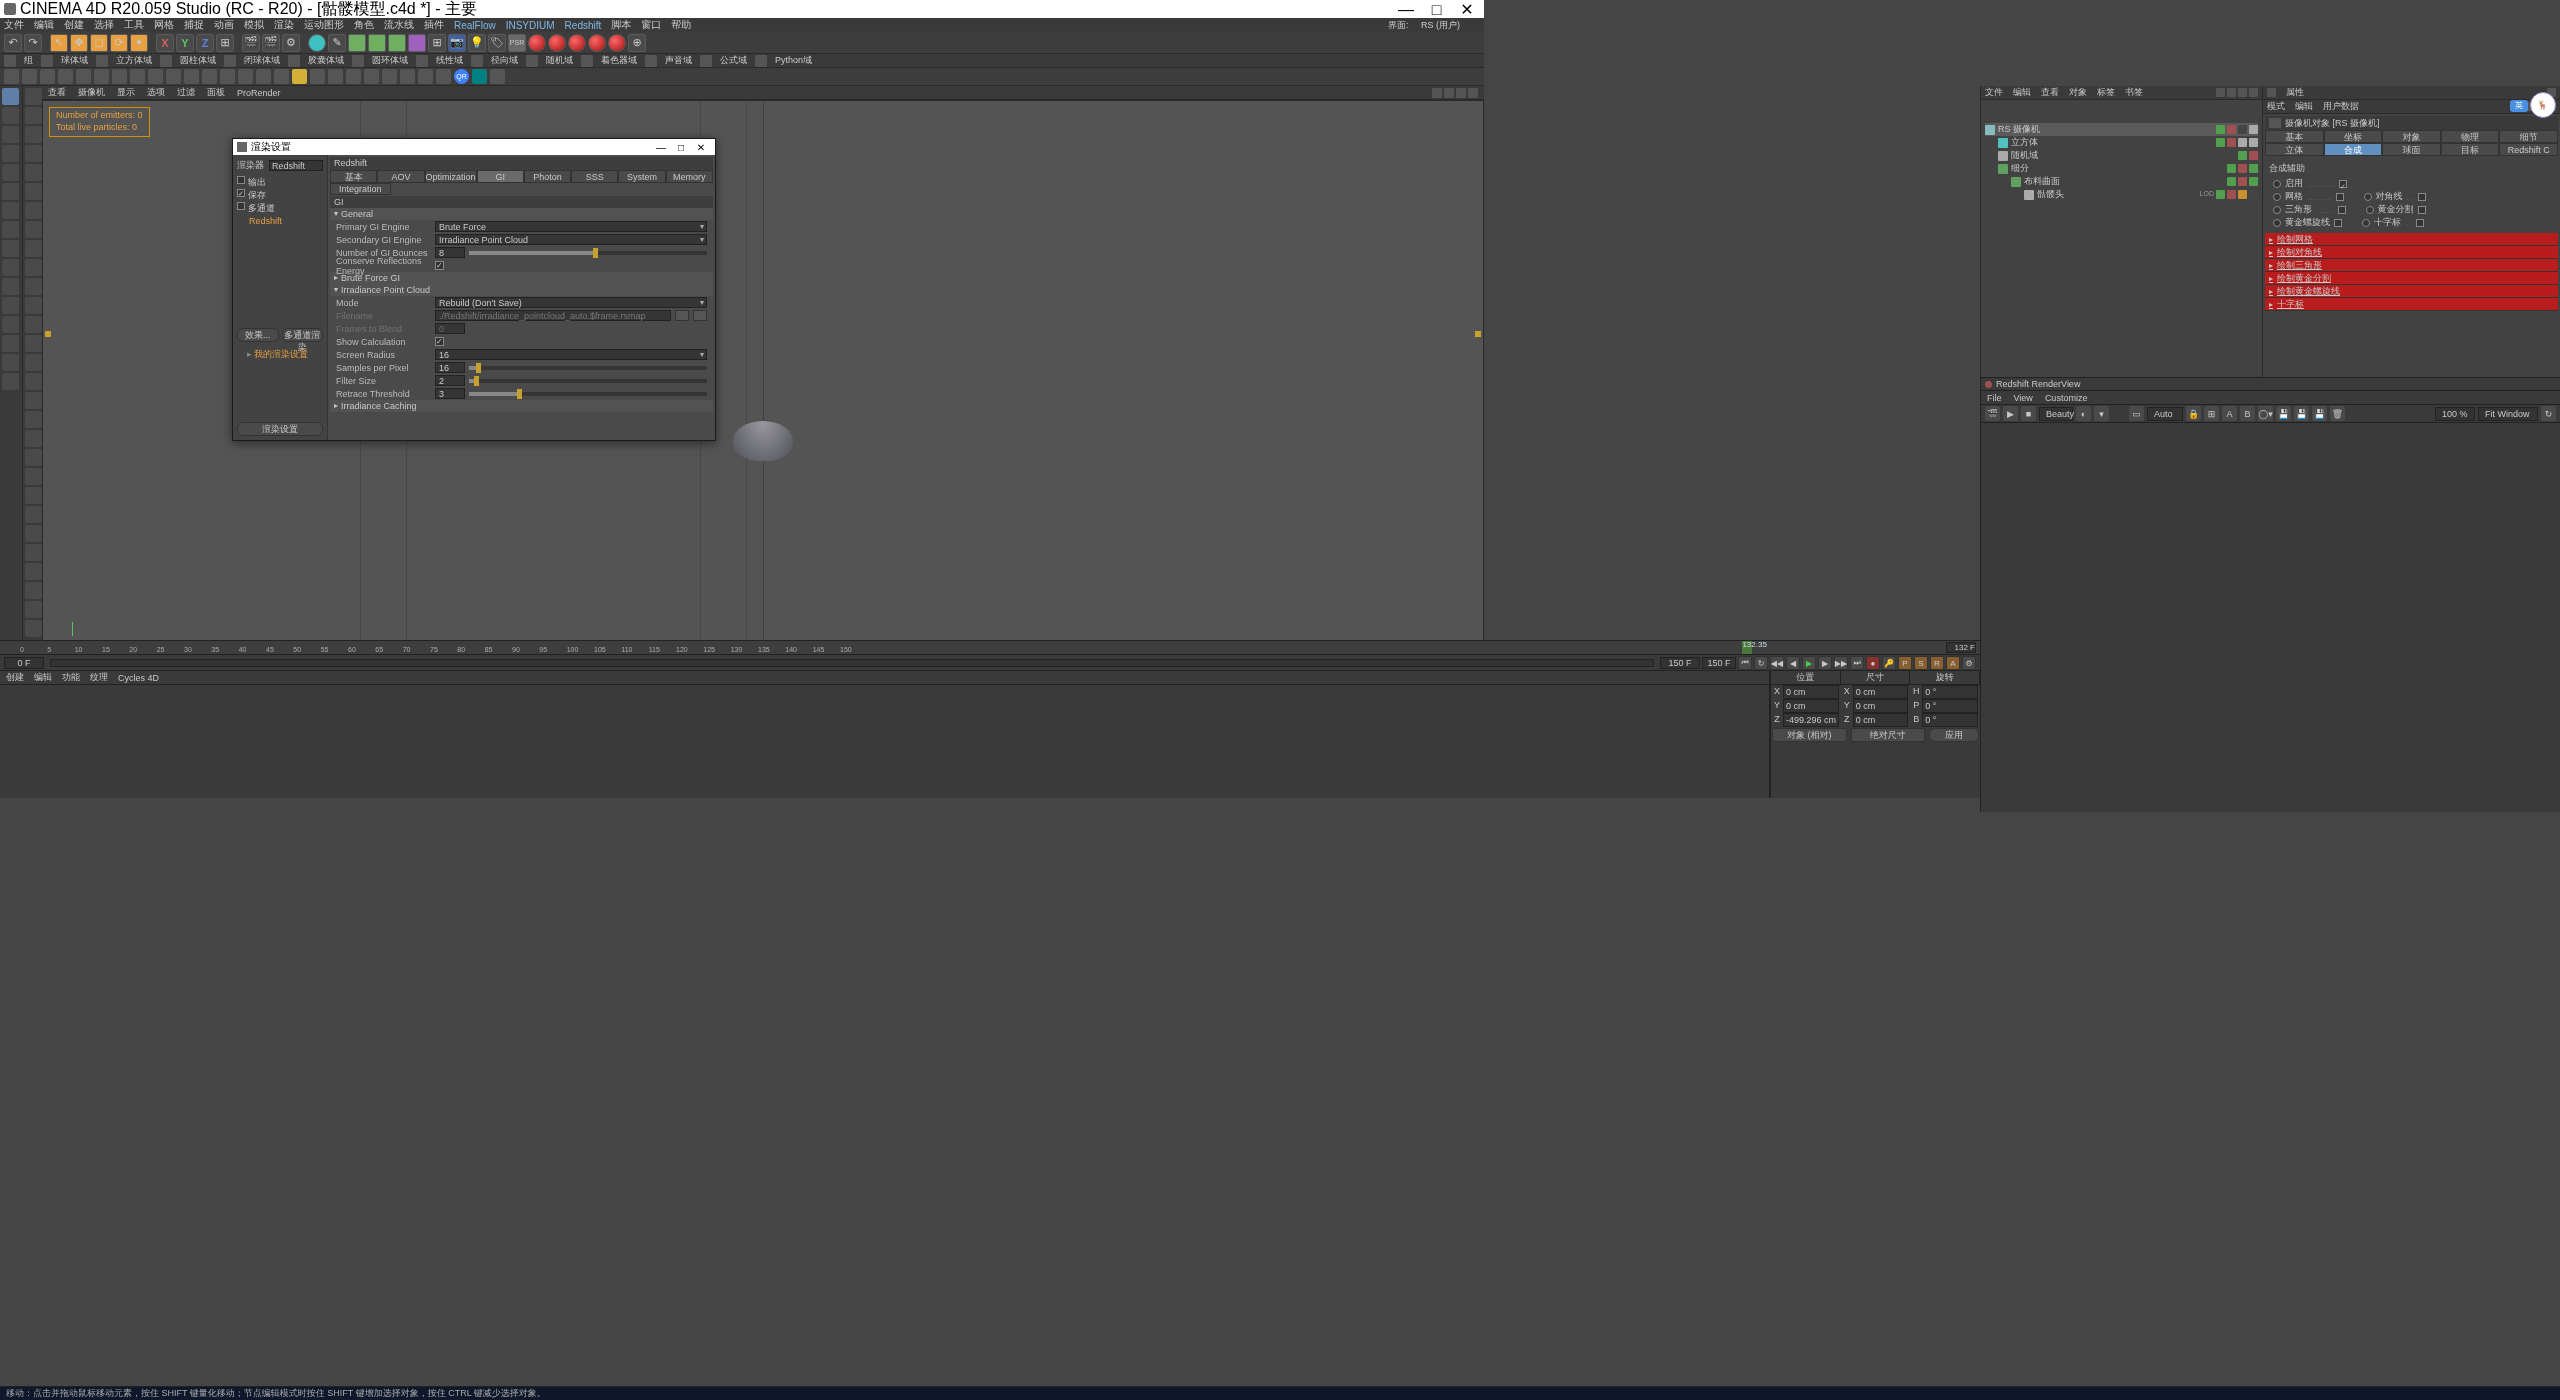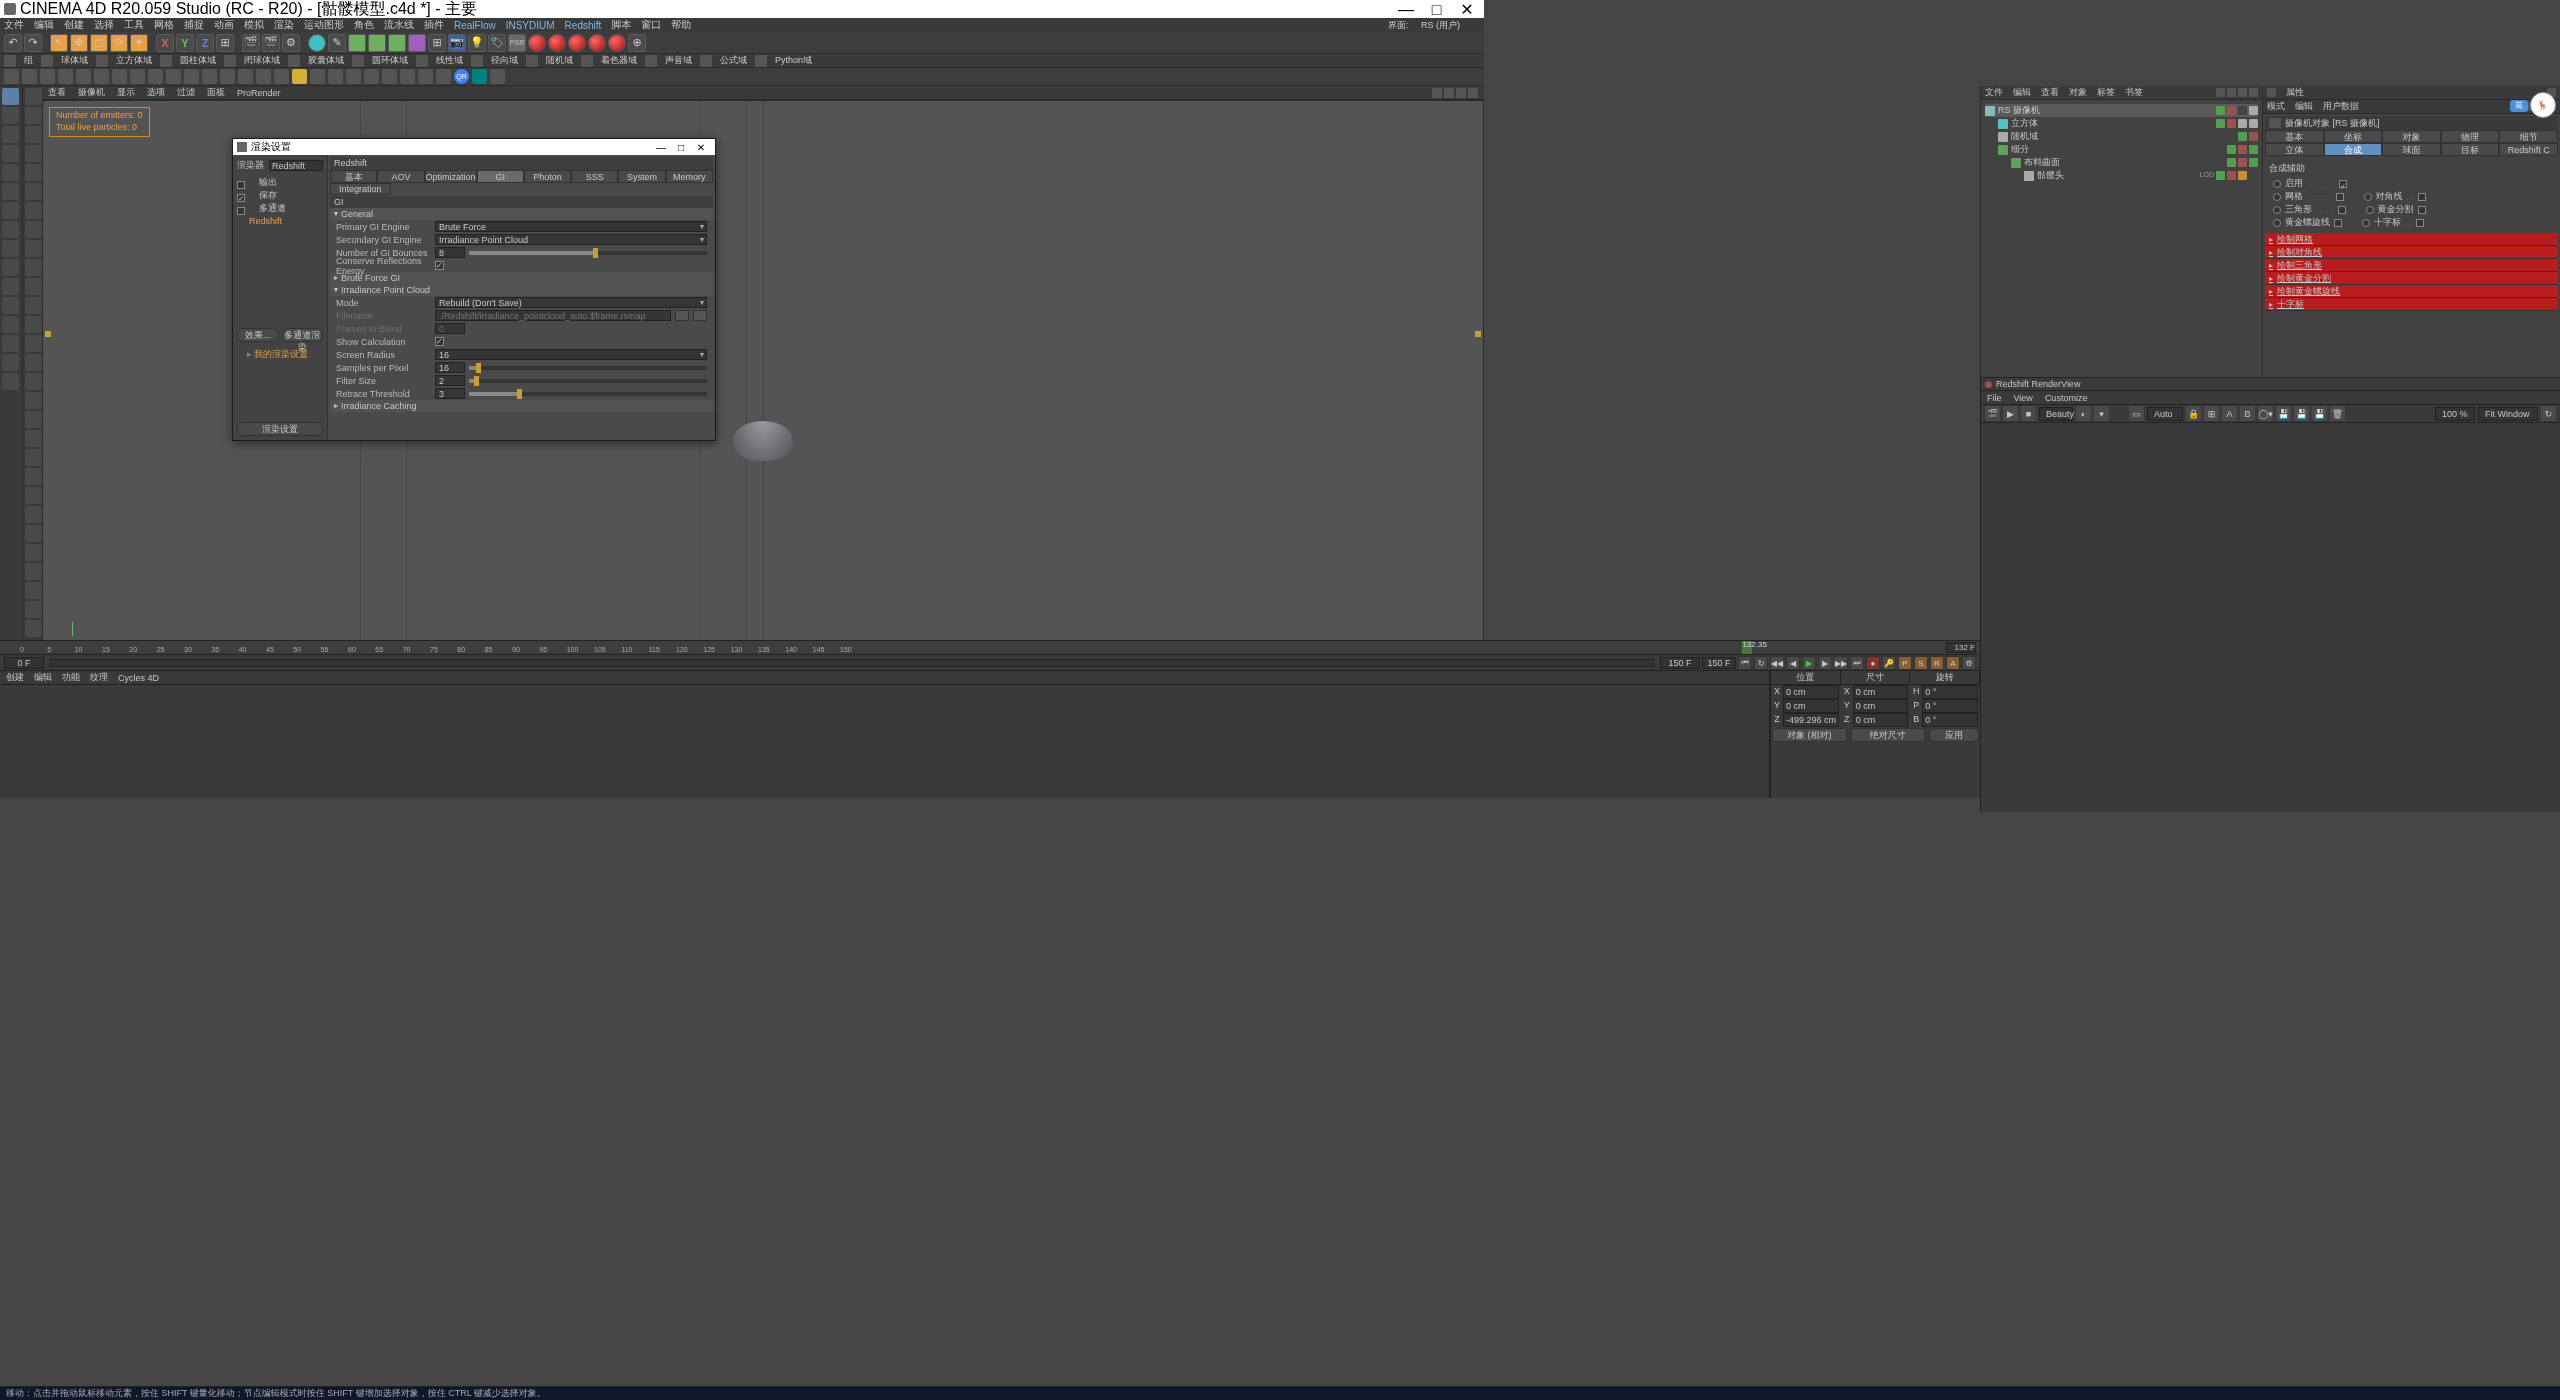--- a/index.html
+++ b/index.html
@@ -73,21 +73,21 @@
 .attr-panel { width: 298px; display: flex; flex-direction: column; border-left: 1px solid #2a2a2a; }
 
 .panel-menubar { height: 14px; background: #3a3a3a; display: flex; align-items: center; padding: 0 4px; gap: 10px; font-size: 9px; border-bottom: 1px solid #2a2a2a; }
 .panel-menubar .right-icons { margin-left: auto; display: flex; gap: 2px; }
 .panel-menubar .right-icons i { width: 9px; height: 9px; background: #555; border-radius: 1px; display:inline-block; }
 
 .obj-tree { flex: 1; background: #424242; padding: 4px; font-size: 9px; }
 .obj-row { display: flex; align-items: center; height: 13px; gap: 3px; }
 .obj-row .obj-icon { width: 10px; height: 10px; background: #888; border-radius: 1px; }
 .obj-row .name { flex: 1; }
-.obj-row.sel { background: #5a5a5a; }
+.obj-row.sel { background: #5a5a5a; margin-top: 19px; }
 .obj-row .tags { display: flex; gap: 2px; }
 .obj-row .tags i { width: 9px; height: 9px; background: #666; border-radius: 1px; display:inline-block;}
 .obj-row .tags i.g { background: #50a050; }
 .obj-row .tags i.r { background: #a05050; }
 .obj-row .tags i.w { background: #aaa; }
 .obj-row .tags i.o { background: #c89030; }
 .obj-row .tags i.b { background: #444; }
 .tree-indent { width: 10px; }
 
 .attr-body { flex: 1; background: #424242; padding: 2px; font-size: 9px; display: flex; flex-direction: column; overflow: hidden; }
@@ -107,21 +107,21 @@
 .attr-collapsible::before { content:"▸"; margin-right:4px; font-size:8px; }
 
 
 .dialog { position: absolute; left: 232px; top: 138px; width: 484px; background: #434343; border: 1px solid #1a1a1a; box-shadow: 0 2px 10px rgba(0,0,0,0.5); z-index: 100; }
 .dlg-titlebar { height: 16px; background: #fff; display: flex; align-items: center; padding: 0 4px; font-size: 10px; color: #000; }
 .dlg-titlebar .dlg-icon { width: 10px; height: 10px; background: #666; margin-right: 4px; }
 .dlg-titlebar .spacer { flex: 1; }
 .dlg-titlebar span.ctrl { width: 20px; text-align: center; cursor: pointer; }
 .dlg-body { display: flex; min-height: 260px; }
 .dlg-sidebar { width: 95px; background: #434343; padding: 4px; font-size: 9px; border-right: 1px solid #333; display: flex; flex-direction: column; }
-.dlg-sb-row { height: 13px; display: flex; align-items: flex-end; gap: 14px; }
+.dlg-sb-row { height: 13px; display: flex; align-items: flex-start; gap: 3px; }
 .dlg-sb-combo { height: 13px; display: flex; align-items: center; gap: 2px; }
 .dlg-sb-combo .label { width: 30px; }
 .dlg-sb-combo .combo { flex:1; background:#353535; border:1px solid #222; height:11px; line-height:10px; padding:0 2px; }
 .dlg-sb-item { padding-left: 12px; height: 13px; line-height: 12px; }
 .dlg-sb-item.sel { color: #e8a040; }
 .dlg-sb-chk { width: 8px; height: 8px; border: 1px solid #888; background: #333; display:inline-block; }
 .dlg-sb-chk.on::after { content:"✓"; font-size:7px; position:relative; top:-2px; color:#ccc; }
 .dlg-sb-btns { display: flex; gap: 3px; margin-top: auto; margin-bottom: 6px; }
 .dlg-sb-btn { flex: 1; background: #4a4a4a; border: 1px solid #333; height: 14px; font-size: 9px; text-align: center; line-height: 12px; border-radius: 6px; }
 .dlg-sb-foot { color: #e8a040; padding-left: 10px; height: 14px; }

